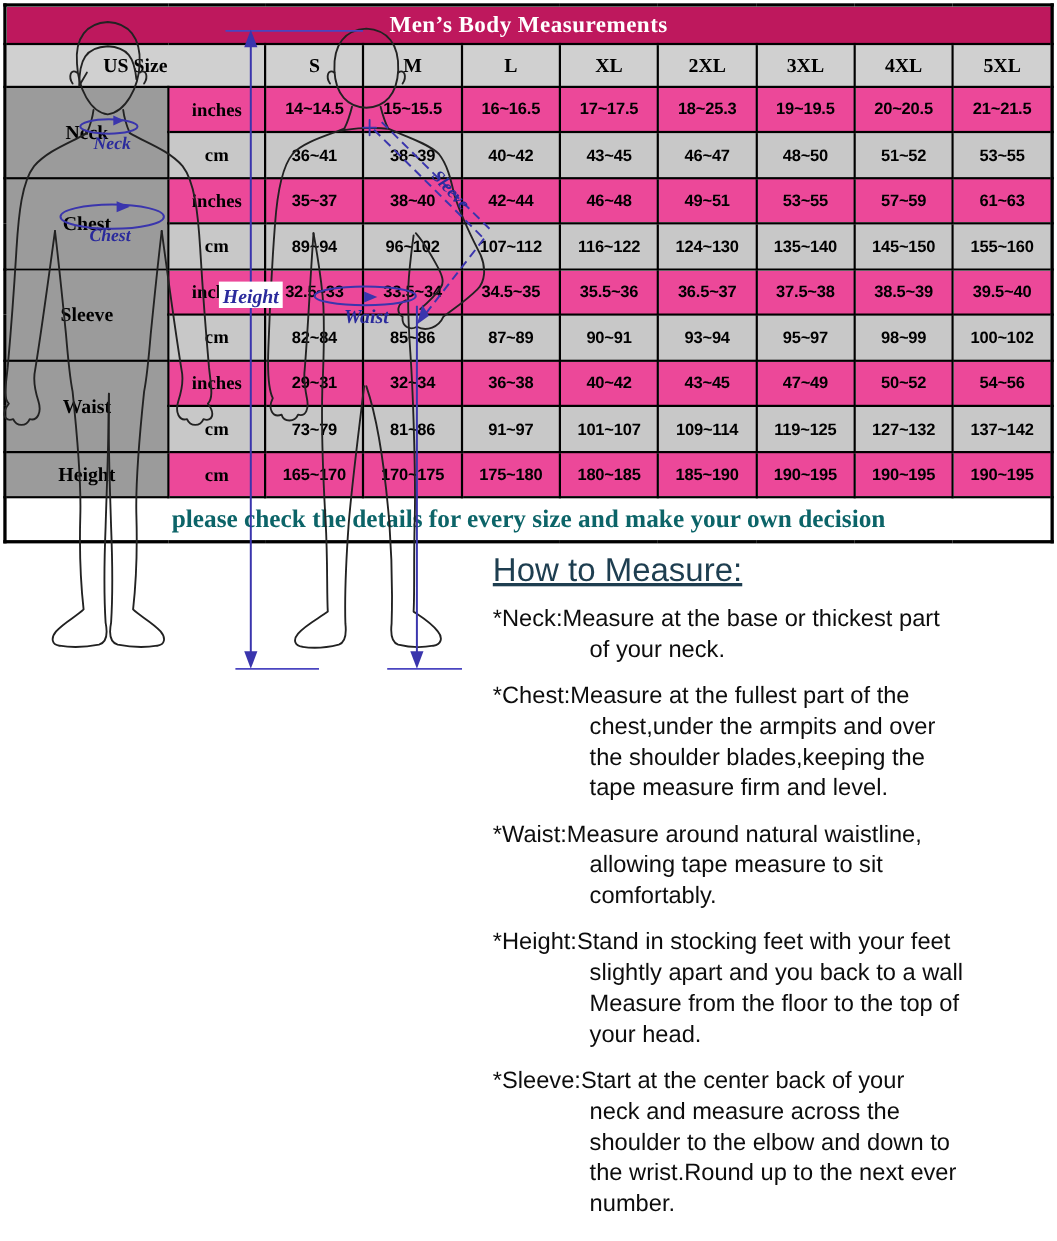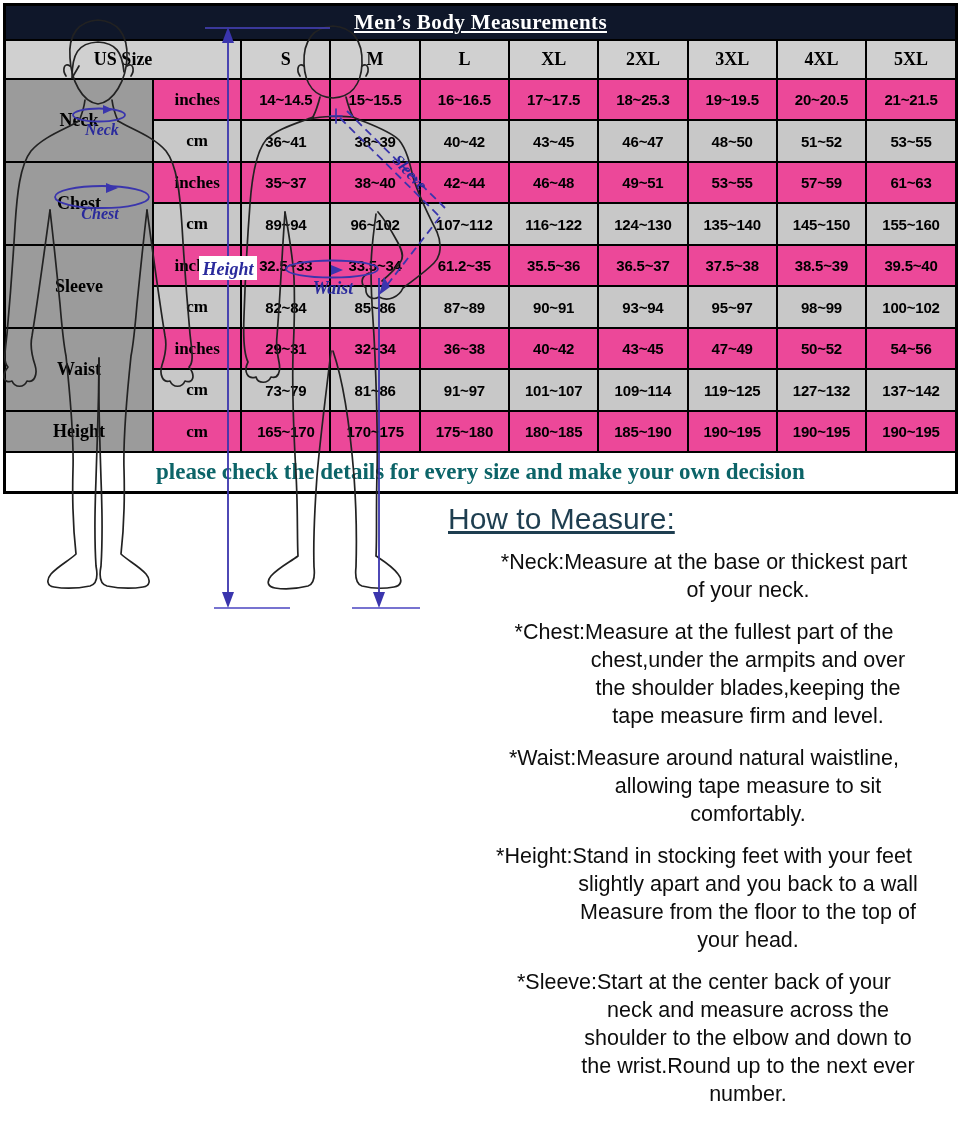--- a/index.html
+++ b/index.html
@@ -4,22 +4,22 @@
 <style>
   html,body{margin:0;padding:0;background:#fff;}
   body{width:961px;height:1128px;position:relative;overflow:hidden;
        font-family:"Liberation Sans",sans-serif;}
 
   
   table.size-chart{position:absolute;left:3px;top:3px;width:955px;
     border-collapse:collapse;table-layout:fixed;border:3px solid #000;}
   .size-chart td,.size-chart th{border:2px solid #000;text-align:center;
     vertical-align:middle;padding:0;overflow:hidden;}
-  tr.title-row td{background:#0f172a;color:#fff;height:33px;
-    font:bold 21px "Liberation Serif",serif;letter-spacing:.4px;text-decoration:underline;}
+  tr.title-row td{background:#be185d;color:#fff;height:33px;
+    font:bold 21px "Liberation Serif",serif;letter-spacing:.4px;}
   tr.hdr th{background:#d0d0d0;height:37px;font:bold 18px "Liberation Serif",serif;}
   td.lbl{background:#9b9b9b;font:bold 18px "Liberation Serif",serif;}
   td.unit{font:bold 17px "Liberation Serif",serif;}
   td.val{font:bold 15px "Liberation Sans",sans-serif;letter-spacing:-.2px;}
   tr.row-in td{background:#ec4899;height:39px;}
   tr.row-cm td{background:#c8c8c8;height:40px;}
   tr.row-in td.lbl,tr.row-cm td.lbl{background:#9b9b9b;}
   tr.note-row td{background:#fff;height:38px;color:#0c6468;
     font:bold 23px "Liberation Serif",serif;}
 
@@ -30,21 +30,21 @@
   .meas-thin{fill:none;stroke:#4a45c0;stroke-width:1.6;}
   .dash{fill:none;stroke:#3a35ad;stroke-width:1.8;stroke-dasharray:8 5;}
   .mfill{fill:#3a35ad;stroke:none;}
   .dlabel{fill:#2a2a9c;font:bold italic 16px "Liberation Serif",serif;text-anchor:middle;}
   .dlabel-big{fill:#2a2a9c;font:bold italic 18px "Liberation Serif",serif;text-anchor:middle;}
 
   
   .howto{position:absolute;left:448px;top:502px;width:512px;}
   .howto-heading{margin:0 0 12px 0;font:400 30px "Liberation Sans",sans-serif;color:#1e3e50;text-decoration:underline;}
   .hm-item{font:400 21.5px "Liberation Sans",sans-serif;color:#0d0d0d;line-height:28px;
-    padding-left:88px;text-indent:-88px;margin:0 0 14px 0;white-space:pre-line;text-align:center;}
+    padding-left:88px;text-indent:-88px;margin:0 0 14px 0;white-space:pre-line;}
 </style>
 </head>
 <body>
 
 <table class="size-chart">
   <colgroup>
     <col style="width:148px">
       <col style="width:88px">
     <col style="width:89px">
       <col style="width:89px">
@@ -114,21 +114,21 @@
         <td class="val">124~130</td>
         <td class="val">135~140</td>
         <td class="val">145~150</td>
         <td class="val">155~160</td>
       </tr>
       <tr class="row-in">
         <td class="lbl" rowspan="2">Sleeve</td>
         <td class="unit">inches</td>
         <td class="val">32.5~33</td>
         <td class="val">33.5~34</td>
-        <td class="val">61.2~35</td>
+        <td class="val">34.5~35</td>
         <td class="val">35.5~36</td>
         <td class="val">36.5~37</td>
         <td class="val">37.5~38</td>
         <td class="val">38.5~39</td>
         <td class="val">39.5~40</td>
       </tr>
       <tr class="row-cm">
         <td class="unit">cm</td>
         <td class="val">82~84</td>
         <td class="val">85~86</td>

